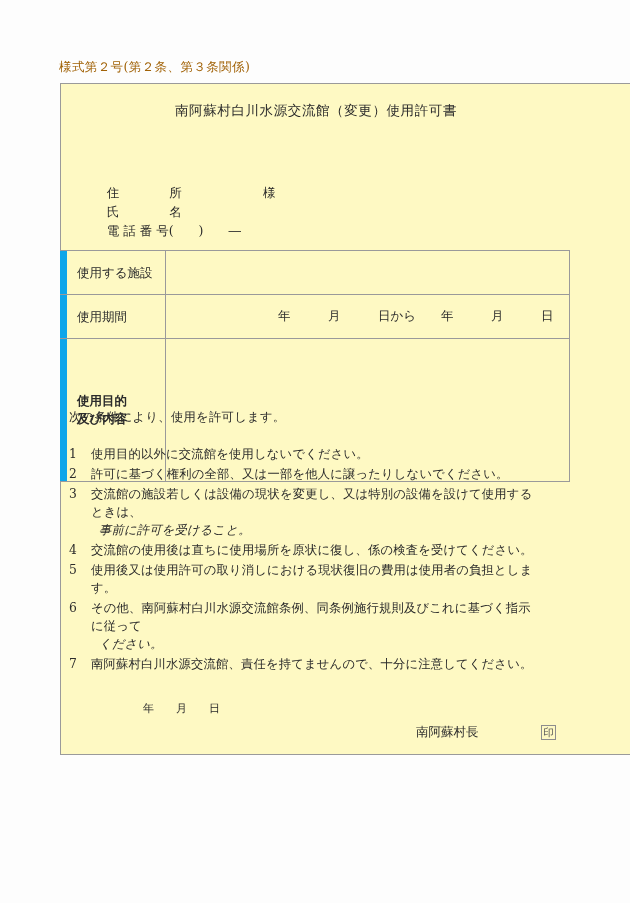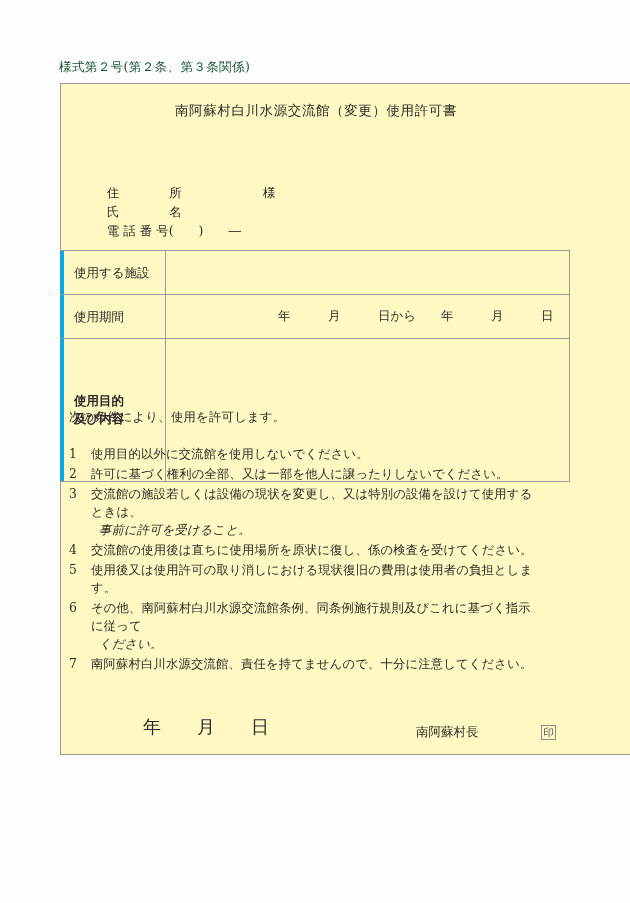--- a/index.html
+++ b/index.html
@@ -25,21 +25,21 @@
   }
 
   
   .form-number {
     position: absolute;
     left: 59px;
     top: 59px;
     font-size: 12.5px;
     letter-spacing: 0.4px;
     white-space: pre;
-    color: #14532d;
+    color: #a16207;
   }
 
   
   .frame {
     position: absolute;
     left: 60px;
     top: 83px;
     width: 600px;
     height: 672px;
     border: 1px solid #9a9a9a;
@@ -130,21 +130,21 @@
     box-sizing: border-box;
   }
   .trow:last-child {
     border-bottom: 1px solid #9a9a9a;
     font-weight: bold;
   }
   .tlabel {
     width: 106px;
     box-sizing: border-box;
     border-right: 1px solid #9a9a9a;
-    border-left: 4px solid #0ea5e9;
+    border-left: 7px solid #0ea5e9;
     display: flex;
     align-items: center;
     padding-left: 10px;
     font-size: 12.5px;
     white-space: pre-line;
     line-height: 18px;
   }
   .tvalue {
     flex: 1;
     box-sizing: border-box;
@@ -191,22 +191,22 @@
   .cond-text .cont {
     display: block;
     padding-left: 8px;
     font-style: italic;
   }
 
   
   .issue-date {
     position: absolute;
     left: 82px;
-    top: 631px;
-    font-size: 18px;
+    top: 617px;
+    font-size: 11px;
     white-space: pre;
   }
   .signature {
     position: absolute;
     left: 355px;
     top: 640px;
     width: 140px;
     display: flex;
     align-items: center;
     justify-content: space-between;

